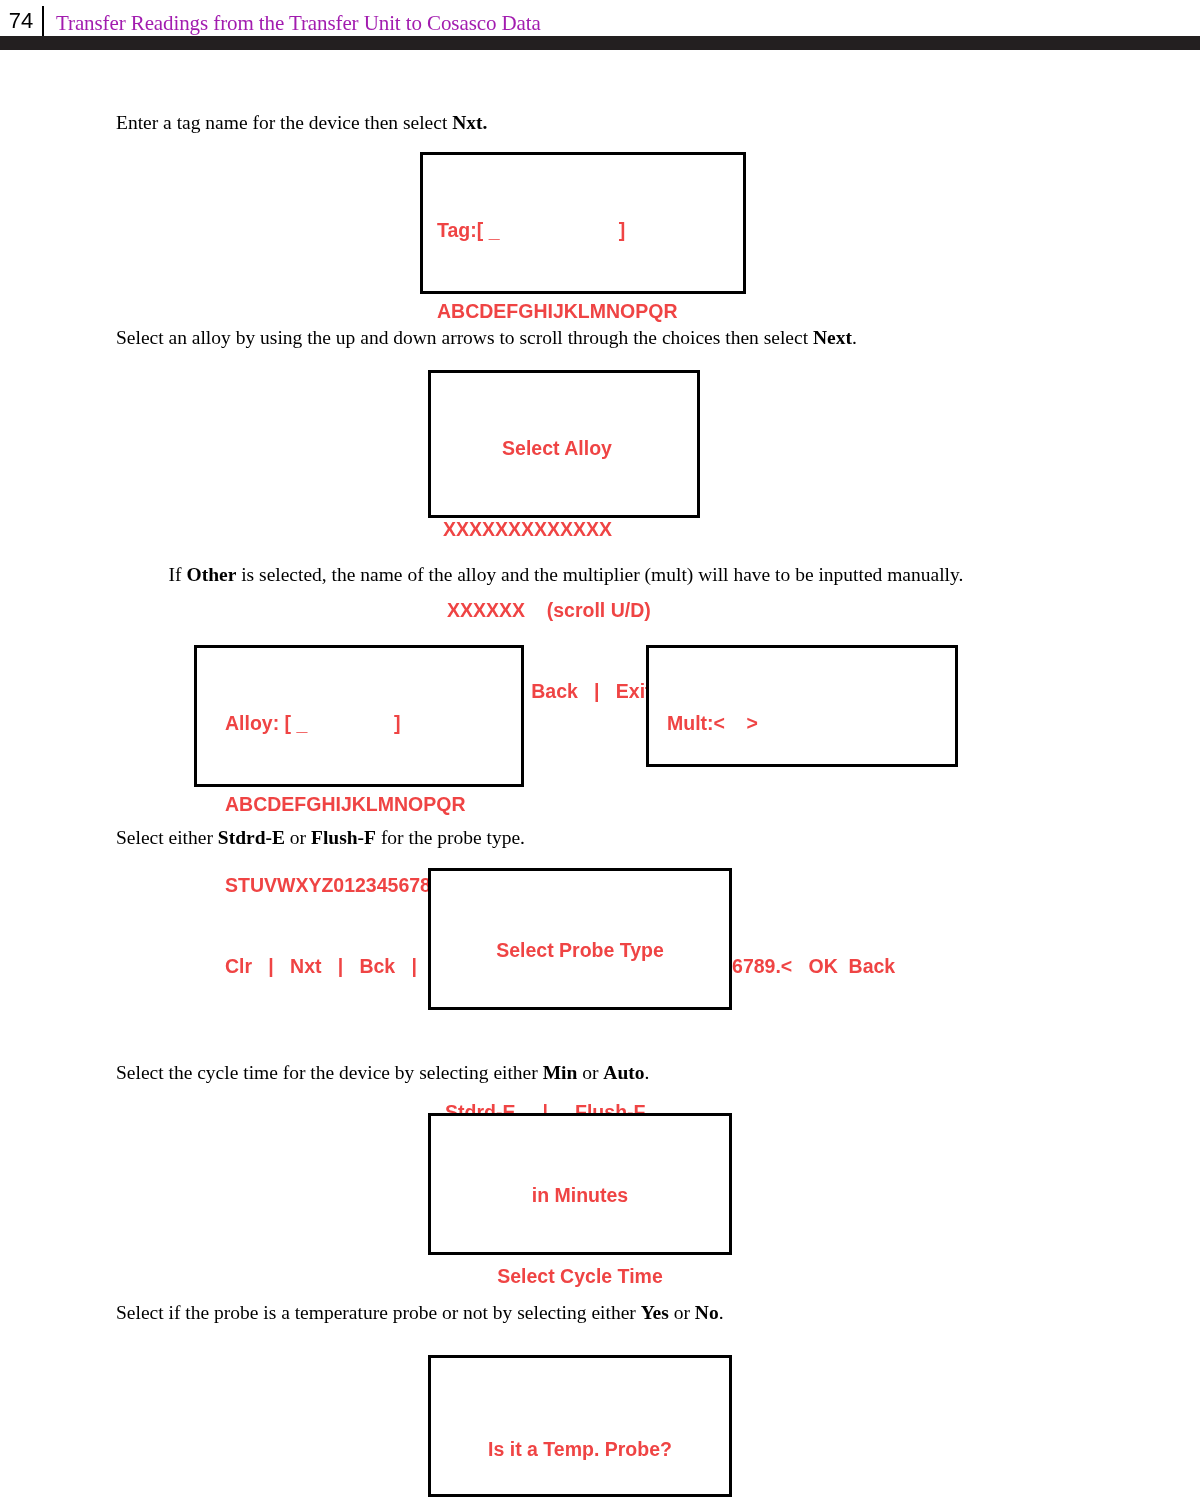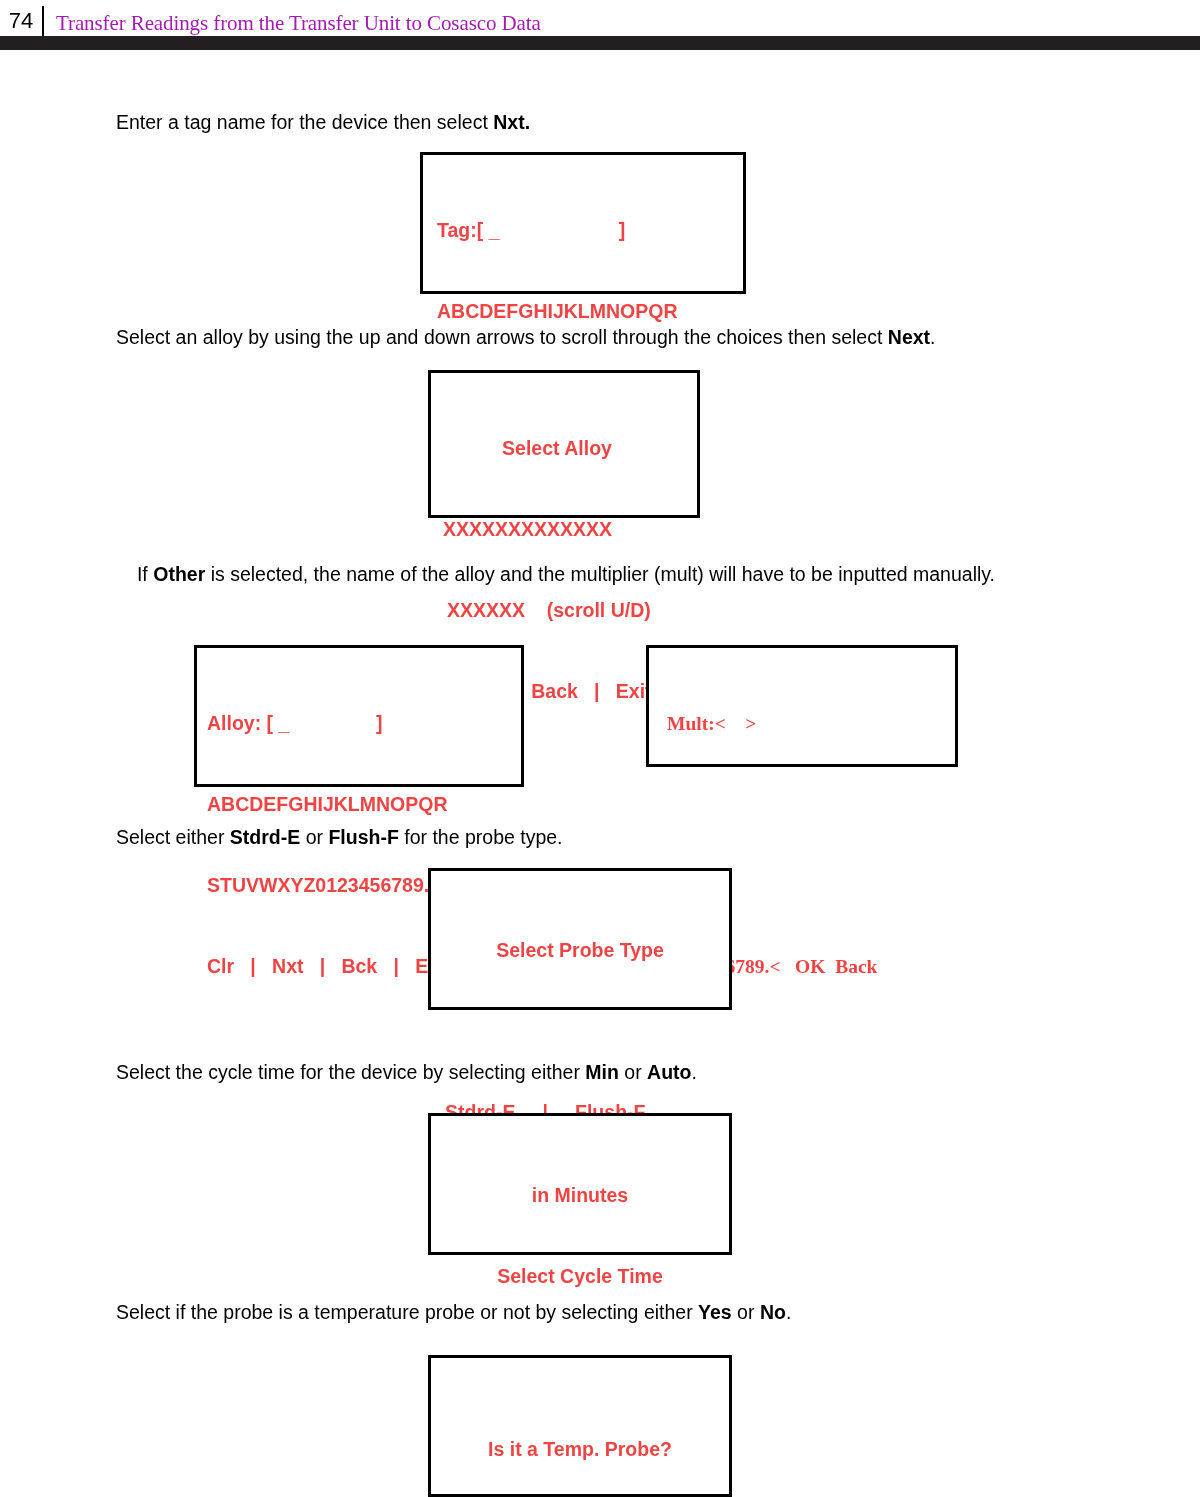--- a/index.html
+++ b/index.html
@@ -55,21 +55,21 @@
     height: 14px;
     background: #231F20;
   }
 
   
   .para {
     position: absolute;
     font-size: 19.5px;
     line-height: 29px;
     color: #000000;
-    font-family: Liberation Sans, sans-serif;
+    font-family: Liberation Serif, serif;
   }
   .para b { font-weight: bold; }
 
   
   .lcd {
     position: absolute;
     border: 3px solid #000000;
     background: #ffffff;
     box-sizing: border-box;
     font-family: "Liberation Sans", sans-serif;
@@ -116,28 +116,28 @@
   <span class="line center" style="padding-right:26px;">Select Alloy</span>
   <span class="line">XXXXXXXXXXXXX</span>
   <span class="line" style="padding-left:4px;">XXXXXX    (scroll U/D)</span>
   <span class="line" style="padding-left:8px;">Next   |   Back   |   Exit</span>
 </div>
 
 <div class="para" style="left:116px; top:560px; width:900px;text-align:center;">
   <span>If </span><b>Other</b><span> is selected, the name of the alloy and the multiplier (mult) will have to be inputted manually.</span>
 </div>
 
-<div class="lcd" style="left:194px; top:645px; width:330px; height:142px; padding-left:10px;">
+<div class="lcd" style="left:194px; top:645px; width:330px; height:142px; padding-left:28px;">
   <span class="line">Alloy: [ _                ]</span>
   <span class="line">ABCDEFGHIJKLMNOPQR</span>
   <span class="line">STUVWXYZ0123456789._-&lt;</span>
   <span class="line">Clr   |   Nxt   |   Bck   |   Exit</span>
 </div>
 
-<div class="lcd" style="left:646px; top:645px; width:312px; height:122px; padding-left:18px;font-family:Liberation Serif, serif;">
+<div class="lcd" style="left:646px; top:645px; width:312px; height:122px; padding-left:18px;">
   <span class="line">Mult:&lt;    &gt;</span>
   <span class="spacer"></span>
   <span class="spacer"></span>
   <span class="line">0123456789.&lt;   OK  Back</span>
 </div>
 
 <div class="para" style="left:116px; top:823px; width:900px;">
   <span>Select either </span><b>Stdrd-E</b><span> or </span><b>Flush-F</b><span> for the probe type.</span>
 </div>
 

